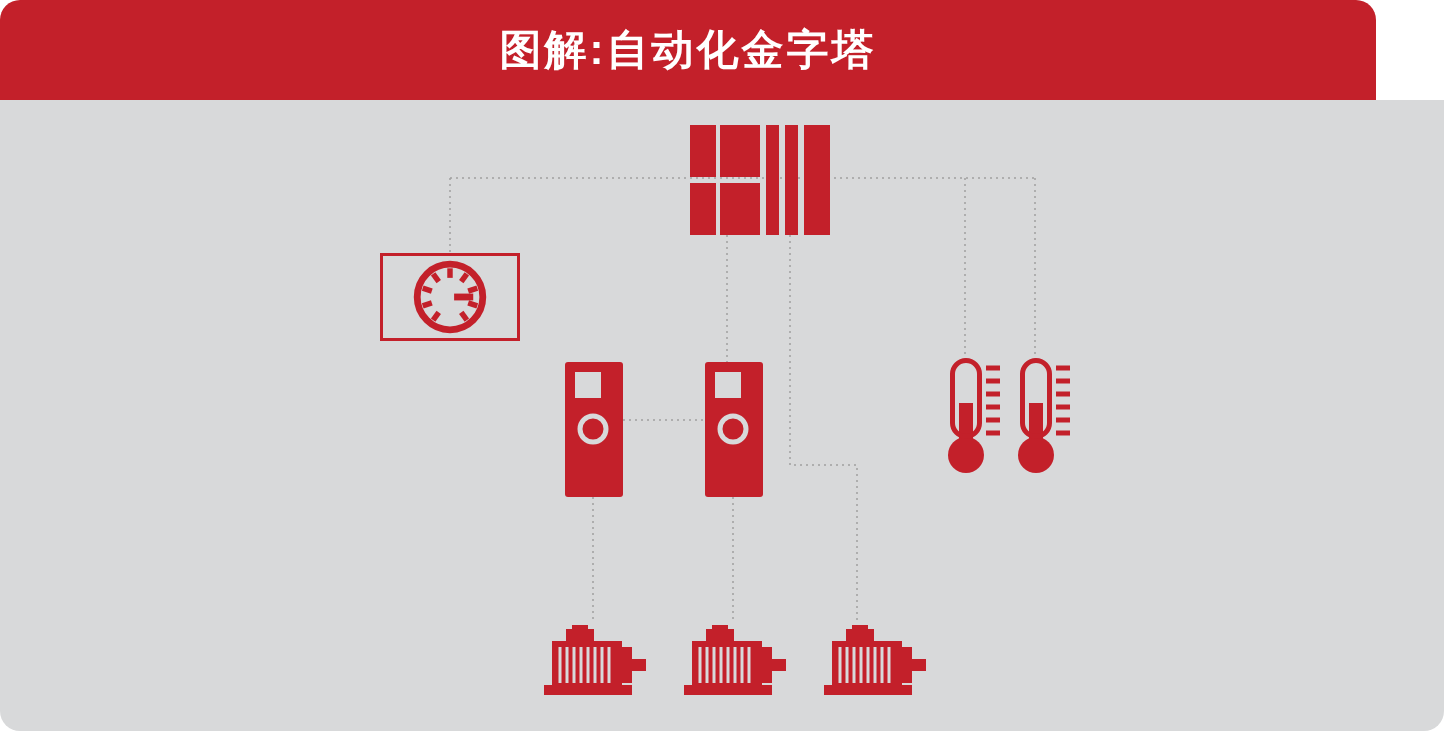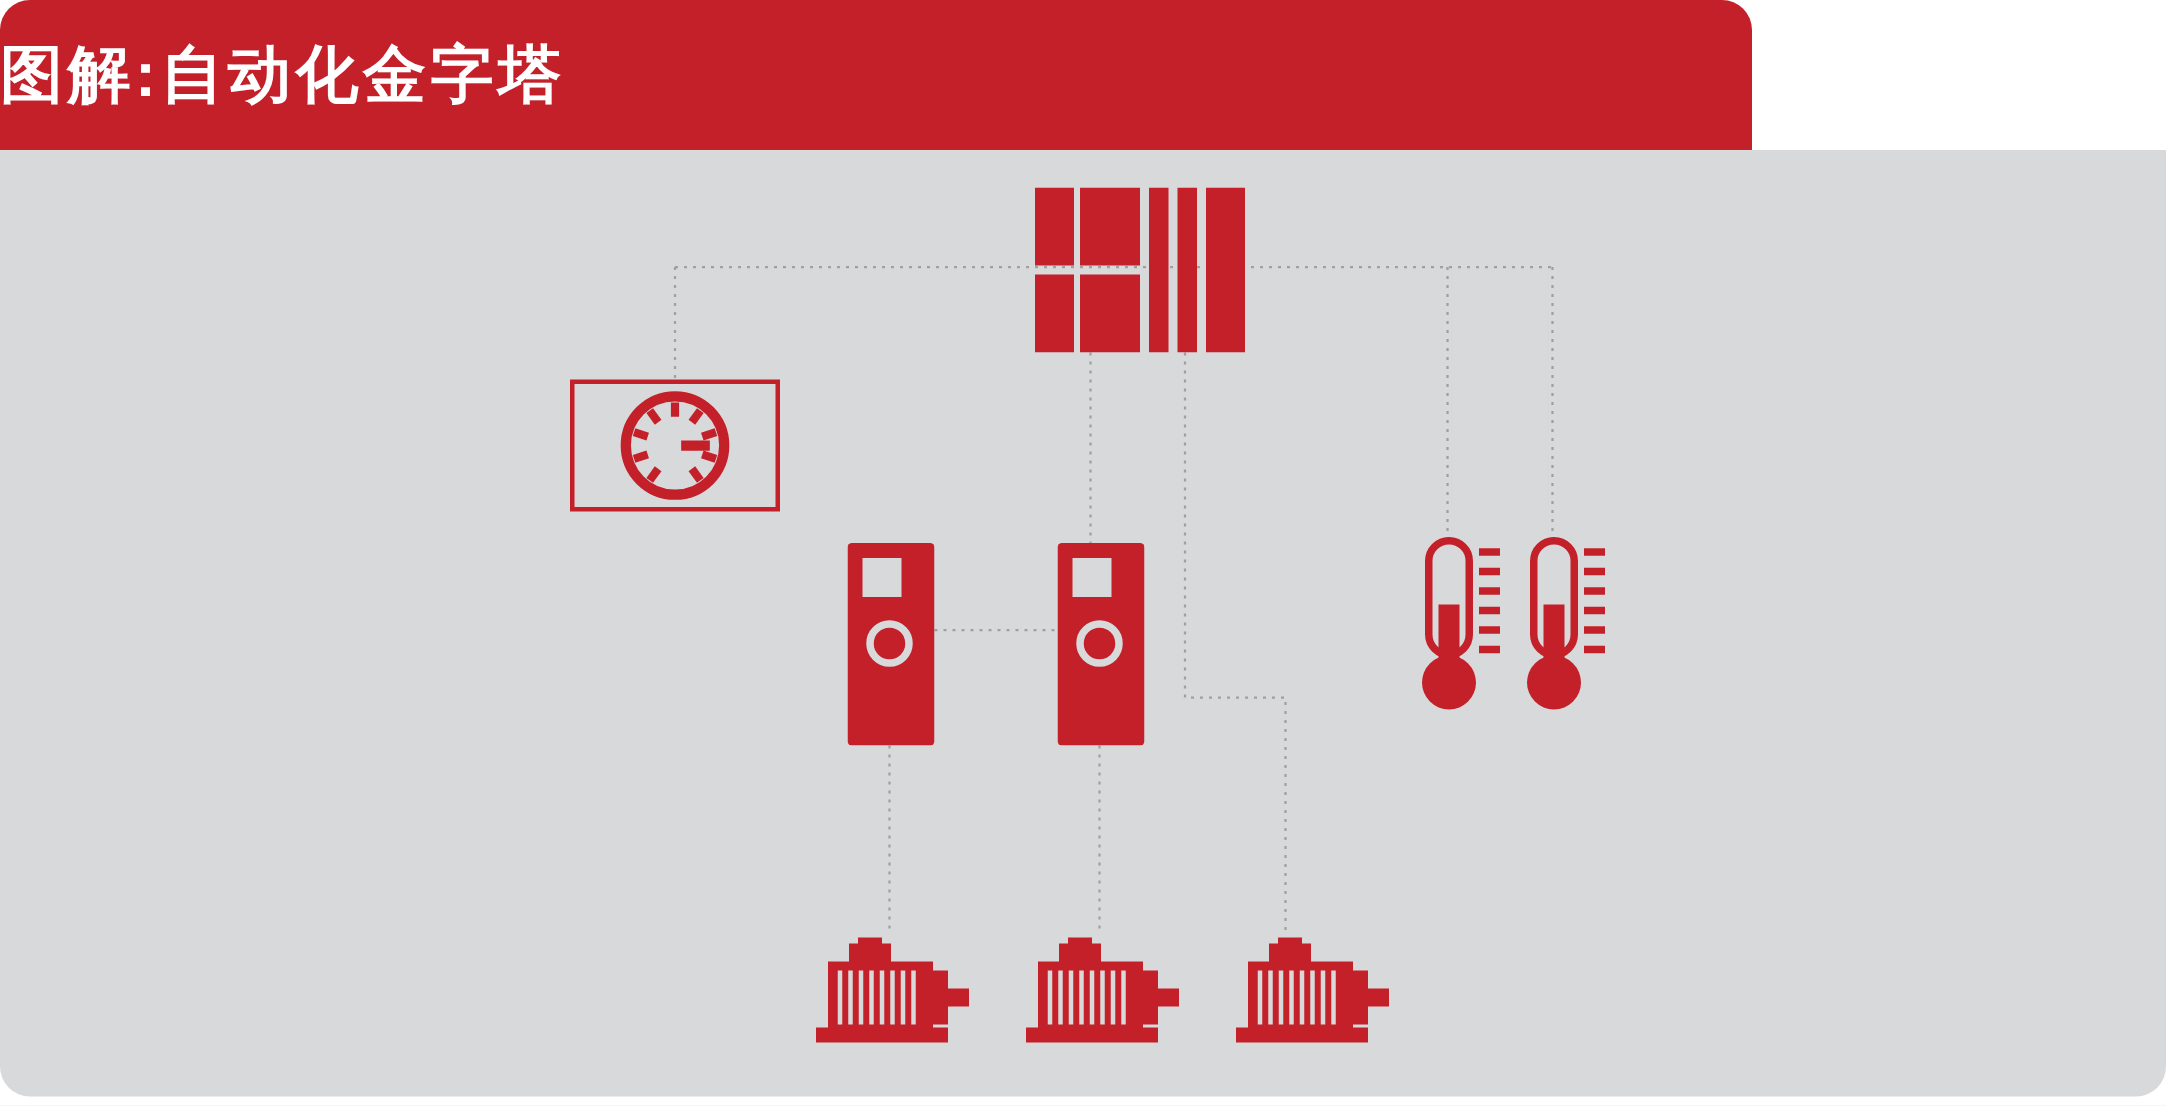--- a/index.html
+++ b/index.html
@@ -6,24 +6,24 @@
     --accent-red:#c3202a;
     --panel-bg:#d8d9da;
     --page-bg:#ffffff;
     --title-text:#ffffff;
     --connector-gray:#a0a0a0;
   }
   *{box-sizing:border-box;}
   body{margin:0;background:var(--page-bg);font-family:"Liberation Sans",sans-serif;}
   .page{position:relative;width:1444px;height:737px;overflow:hidden;background:var(--page-bg);}
   .header{
-    position:absolute;left:0;top:0;width:1168px;height:100px;
+    position:absolute;left:0;top:0;width:1376px;height:100px;
     background:var(--accent-red);
     border-radius:20px 20px 0 0;
-    display:flex;align-items:center;
+    display:flex;align-items:center;justify-content:center;
   }
   .title{
     margin:0;color:var(--title-text);
     font-size:42px;font-weight:700;letter-spacing:3px;
   }
   .canvas{
     position:absolute;left:0;top:100px;width:1444px;height:631px;
     background:var(--panel-bg);
     border-radius:0 0 20px 20px;
   }

